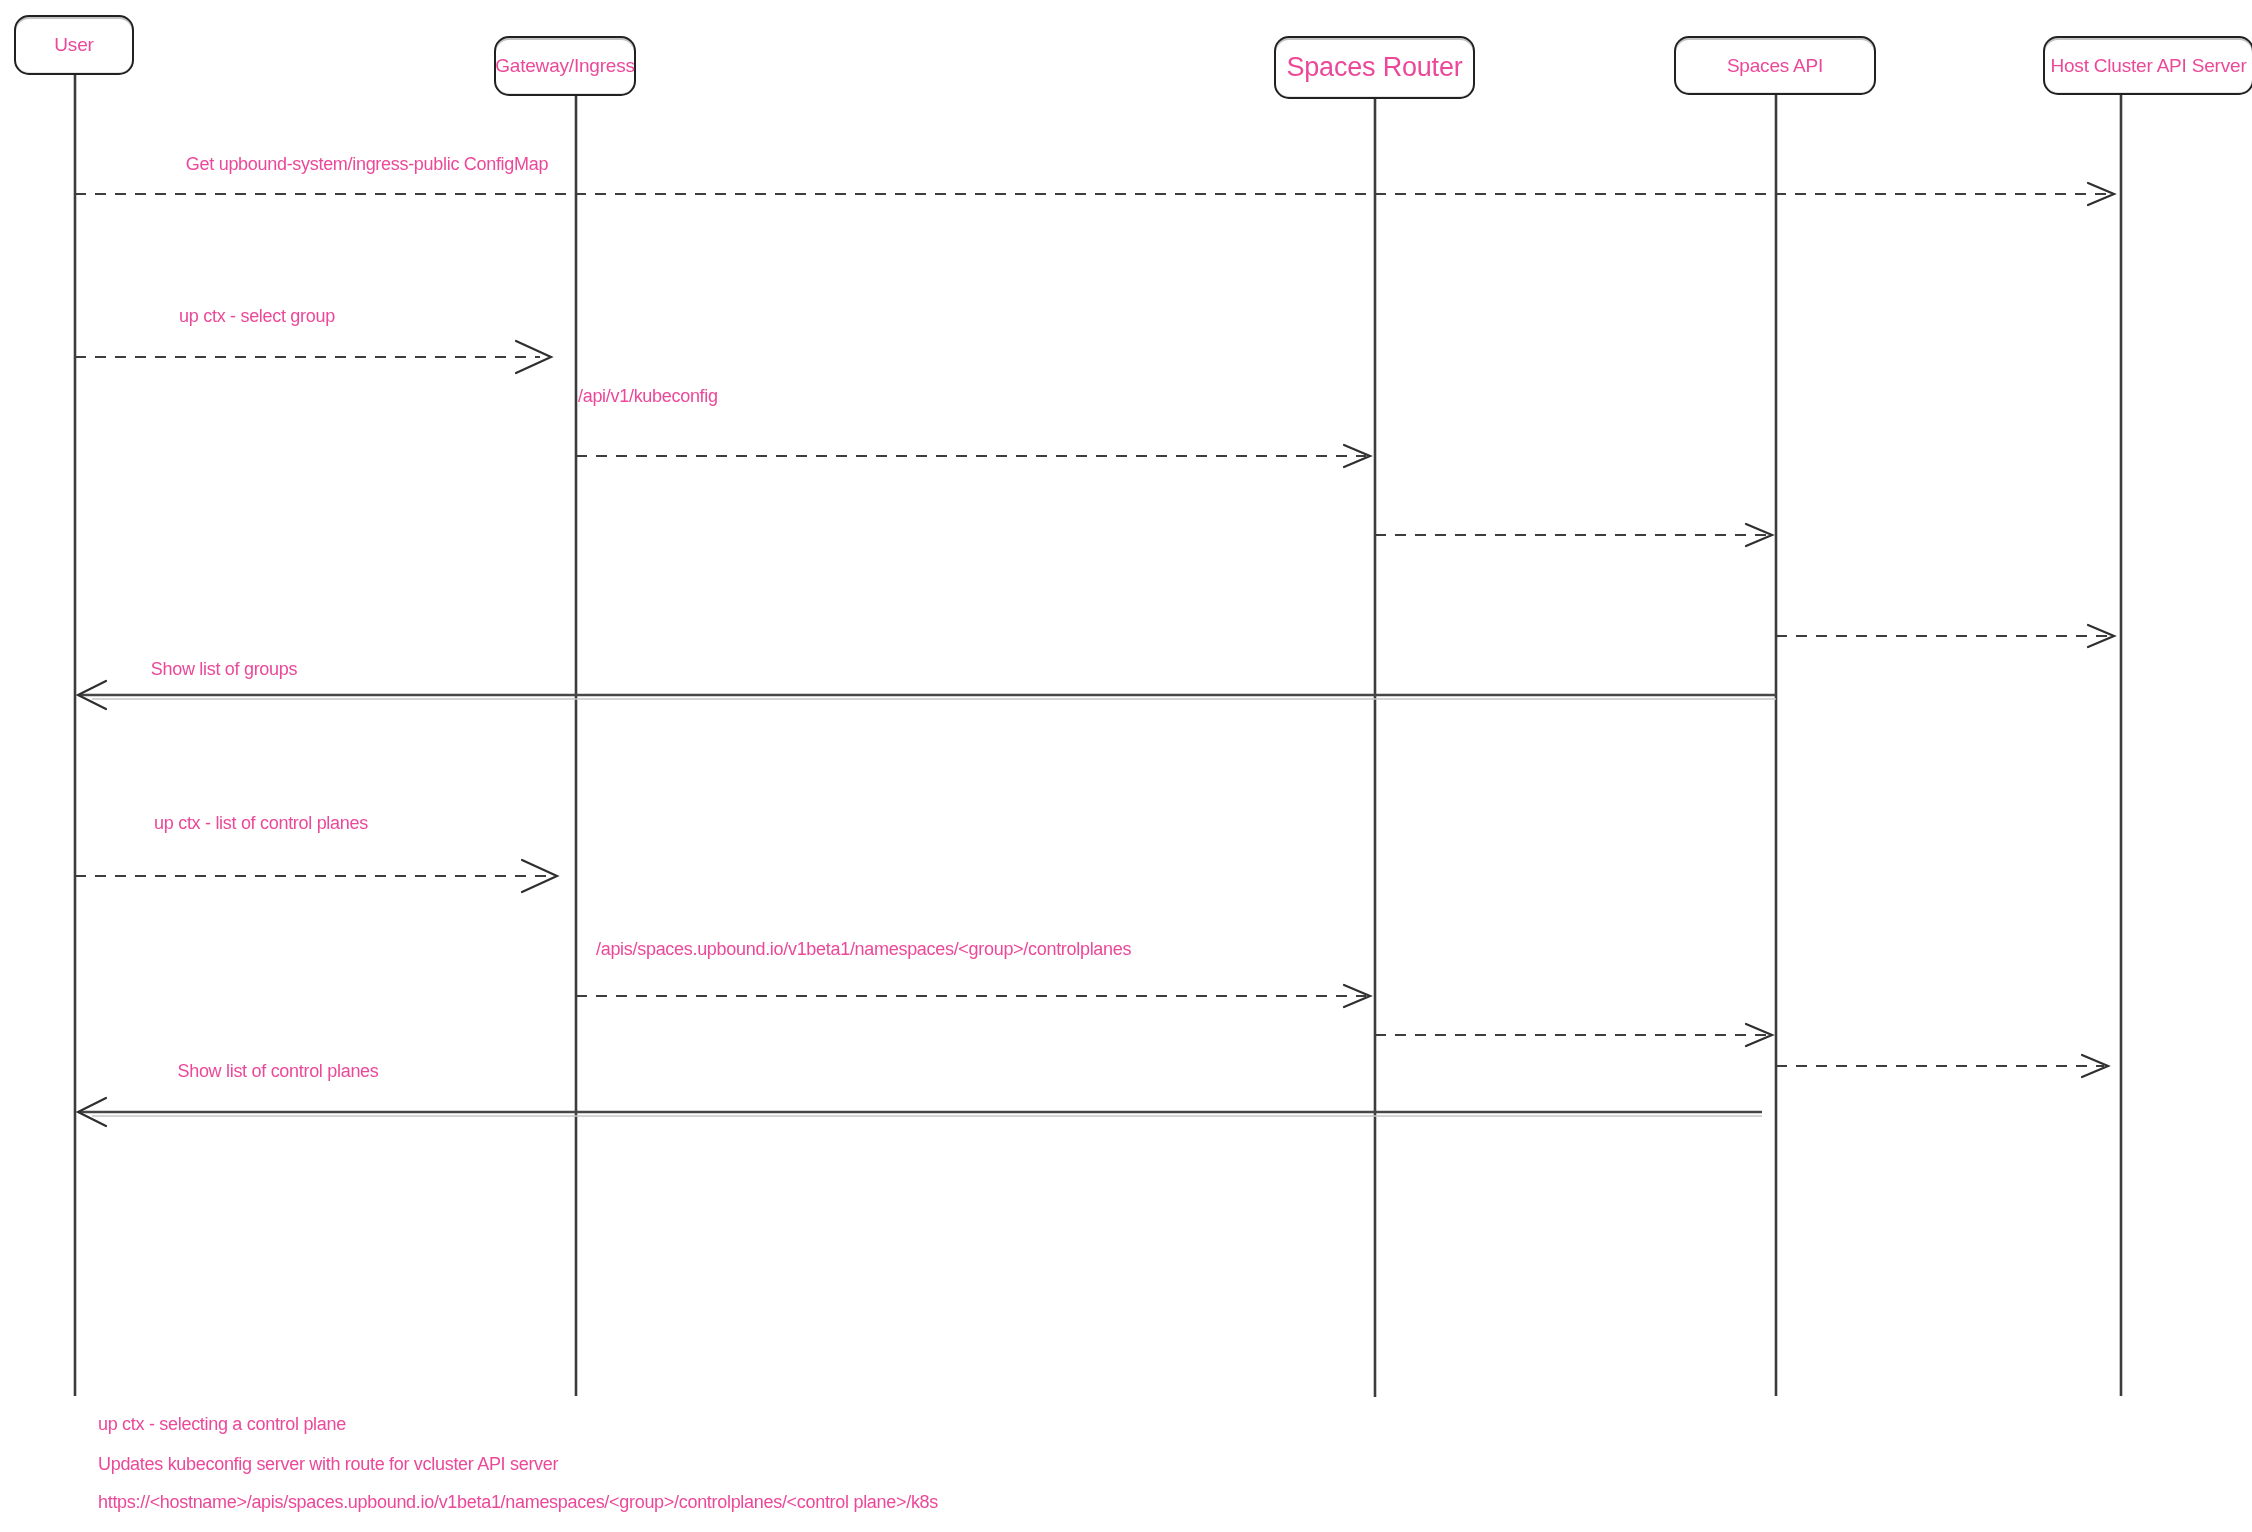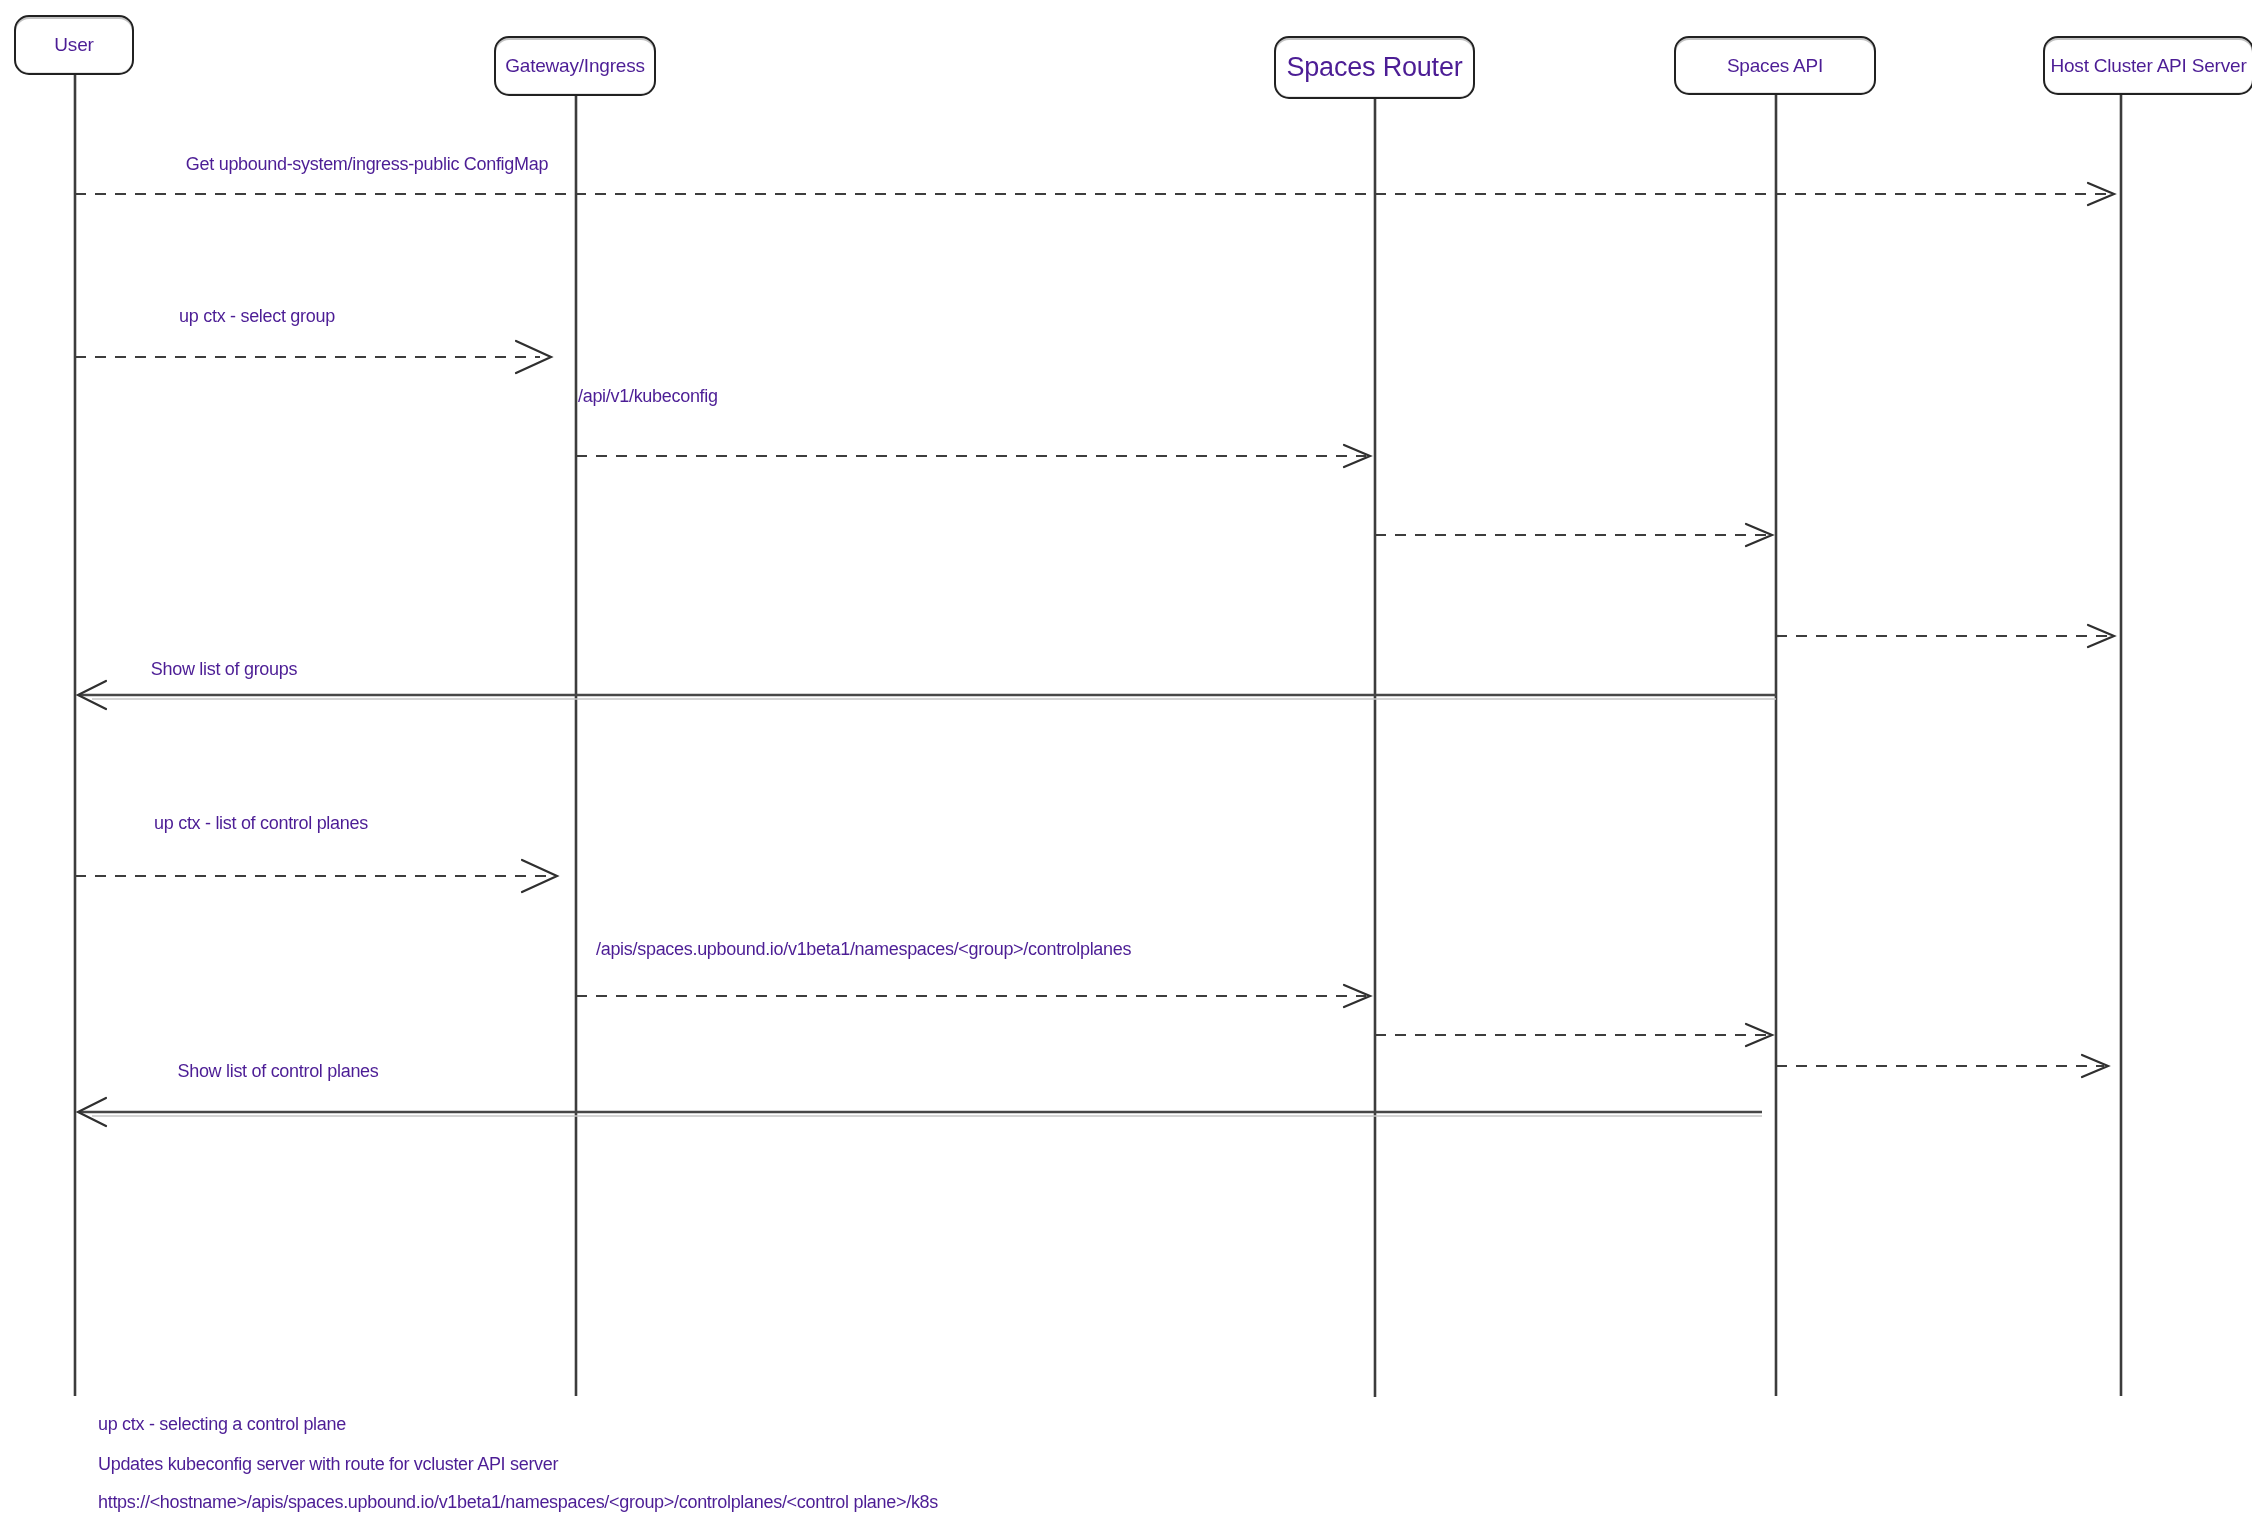--- a/index.html
+++ b/index.html
@@ -2,21 +2,21 @@
 <html><head>
 <meta charset="utf-8">
 <style>
   html, body { margin: 0; padding: 0; background: #ffffff; }
   .canvas {
     position: relative;
     width: 2252px;
     height: 1532px;
     background: #ffffff;
     font-family: "Liberation Sans", sans-serif;
-    color: #4c1d95;
+    color: #ec4899;
     overflow: hidden;
   }
   svg.layer { position: absolute; left: 0; top: 0; }
 
   .lifeline { stroke: #3c3c3c; stroke-width: 2.6; }
   .msg-line-dashed { stroke: #3d3d3d; stroke-width: 2.2; stroke-dasharray: 11 9; fill: none; }
   .msg-line-solid { stroke: #474747; stroke-width: 2.4; fill: none; }
   .msg-line-shadow { stroke: #c6c6c6; stroke-width: 1.4; fill: none; }
   .head { stroke: #2f2f2f; stroke-width: 2.2; fill: none; stroke-linecap: round; }
 
@@ -134,21 +134,21 @@
     <g>
       <line class="msg-line-solid" x1="1762" y1="1112" x2="80" y2="1112"></line>
       <line class="msg-line-shadow" x1="1762" y1="1116" x2="92" y2="1116"></line>
       <path class="head" d="M106 1098 L78 1112 L106 1126"></path>
     </g>
   </svg>
 
   <div class="actor" style="left:14px; top:15px; width:120px; height:60px;">
     <span>User</span>
   </div>
-  <div class="actor" style="left:494px; top:36px; width:162px; height:60px;">
+  <div class="actor" style="left:494px; top:36px; width:142px; height:60px;">
     <span>Gateway/Ingress</span>
   </div>
   <div class="actor big" style="left:1274px; top:36px; width:201px; height:63px;">
     <span>Spaces Router</span>
   </div>
   <div class="actor" style="left:1674px; top:36px; width:202px; height:59px;">
     <span>Spaces API</span>
   </div>
   <div class="actor" style="left:2016px; top:36px; width:211px; height:59px;margin-left:27px;">
     <span>Host Cluster API Server</span>

